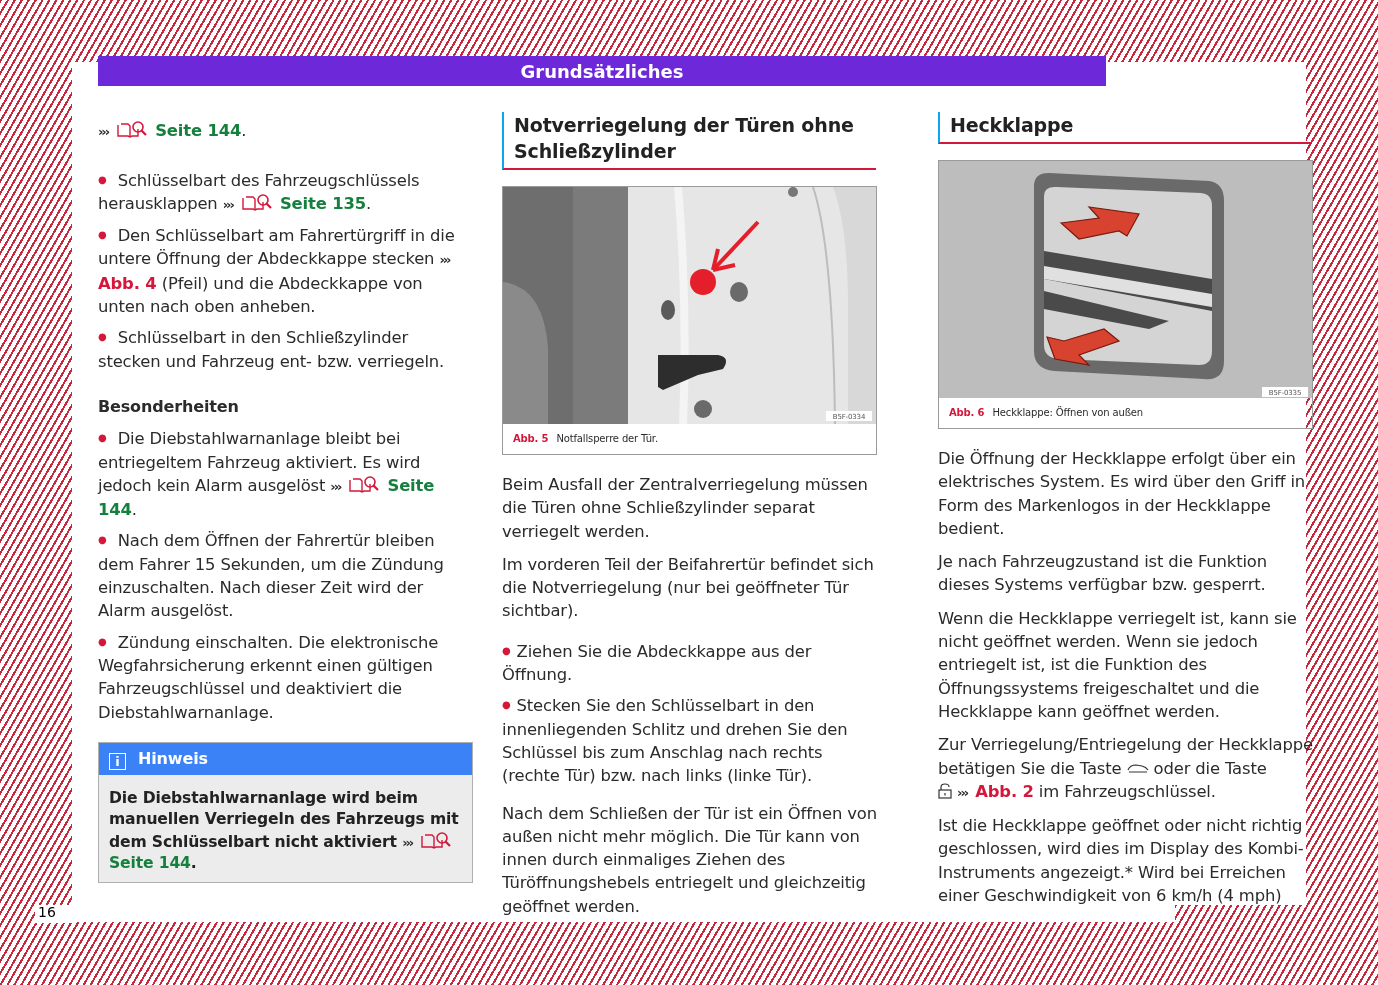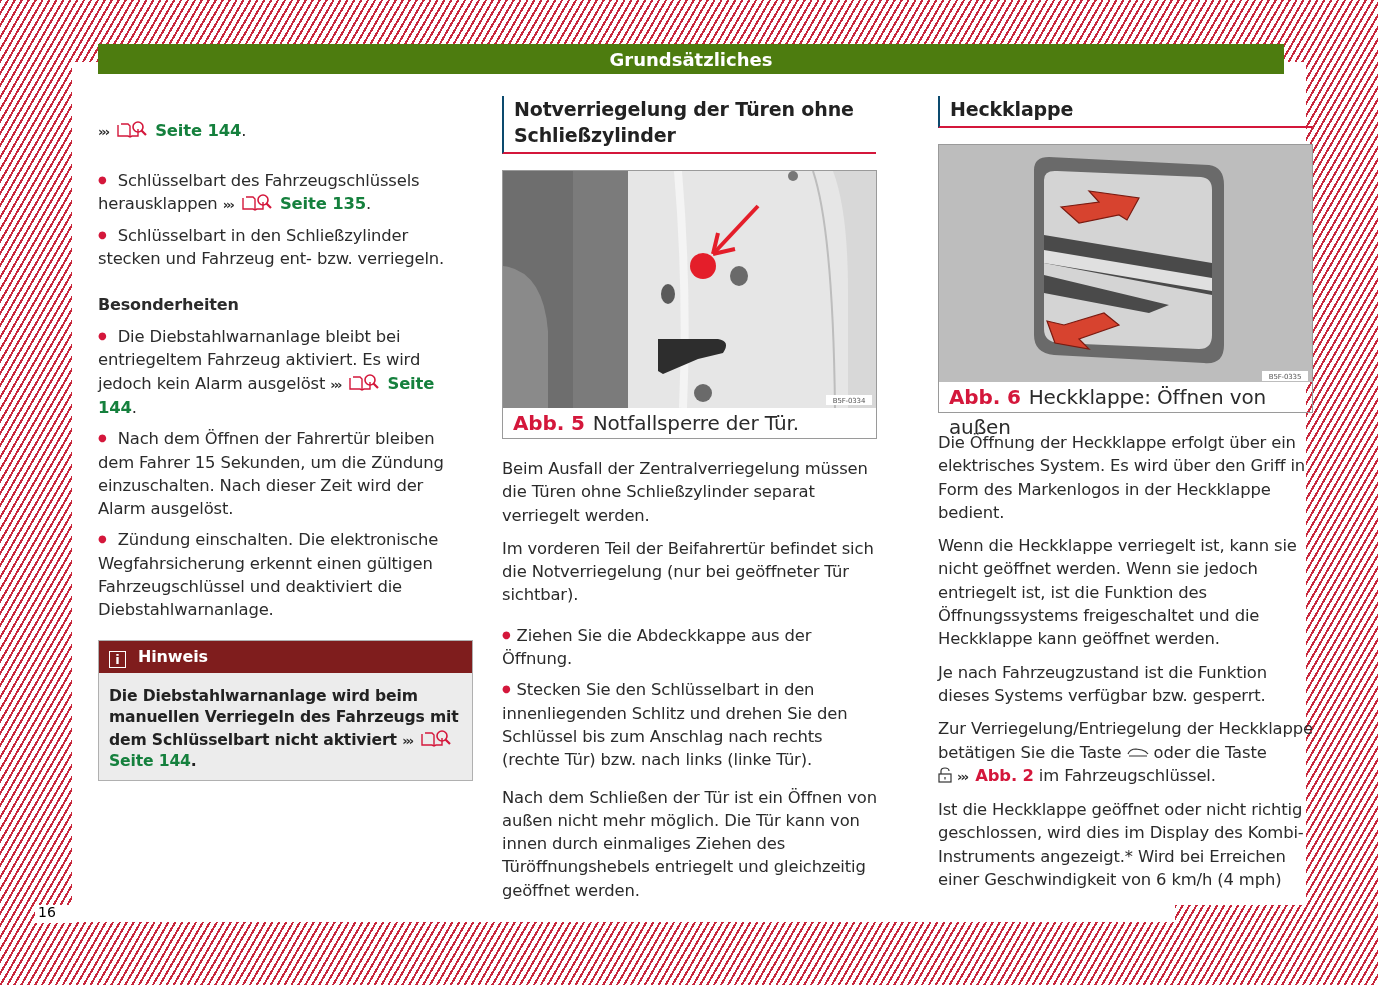--- a/index.html
+++ b/index.html
@@ -7,52 +7,52 @@
     width: 1378px; height: 985px; position: relative; overflow: hidden;
     background: repeating-linear-gradient(-60deg, #ffffff 0px, #ffffff 4px, #c8283c 4px, #c8283c 6px);
     font-family: "DejaVu Sans", sans-serif;
     color: #2b2b2b;
   }
   .sheet { position: absolute; background: #ffffff; }
   .sheet-main { left: 72px; top: 62px; width: 1234px; height: 843px; }
   .sheet-bottom { left: 72px; top: 900px; width: 1103px; height: 22px; }
   .sheet-num { left: 35px; top: 905px; width: 40px; height: 18px; }
   .header-bar {
-    position: absolute; left: 98px; top: 44px; width: 1186px; height: 30px;
-    background: #4d7c0f; color: #fff; text-align: center;
+    position: absolute; left: 98px; top: 56px; width: 1008px; height: 30px;
+    background: #6d28d9; color: #fff; text-align: center;
     font-weight: bold; font-size: 18px; line-height: 31px;
   }
   .page-number {
     position: absolute; left: 38px; top: 904px; font-size: 14px; color: #000000;
   }
   .col { position: absolute; top: 96px; width: 375px; font-size: 16.4px; line-height: 23.3px; letter-spacing: -0.15px; }
   .col-1 { left: 98px; width: 372px; }
   .col-2 { left: 502px; }
   .col-3 { left: 938px; }
   p { margin: 0 0 10px 0; }
   .bullet::before { content: "\25CF"; color: #d4173b; font-size: 10px; vertical-align: 3px; margin-right: 6px; }
   .bullet { margin-bottom: 7px; }
   .arrow { font-weight: bold; font-size: 13px; letter-spacing: -2px; margin-right: 3px; color: #2b2b2b; }
   .ref-page { font-weight: bold; color: #15803d; }
   .ref-fig { font-weight: bold; color: #d4173b; }
   .book-icon { display: inline-block; width: 34px; height: 18px; vertical-align: -2px; }
   .sub-head { font-weight: bold; font-size: 16px; margin: 22px 0 8px 0; }
   .gap { height: 14px; }
   .note { border: 1px solid #b0b0b0; background: #ececec; margin-top: 18px; width: 373px; }
-  .note-head { background: #7f1d1d; color: #fff; font-weight: bold; font-size: 16px; height: 32px; line-height: 32px; padding-left: 10px; }
+  .note-head { background: #3b82f6; color: #fff; font-weight: bold; font-size: 16px; height: 32px; line-height: 32px; padding-left: 10px; }
   .info-icon { display: inline-block; width: 17px; height: 17px; border: 1.5px solid #fff; line-height: 16px; text-align: center; font-size: 13px; margin-right: 12px; vertical-align: -2px; box-sizing: border-box; }
   .note-body { padding: 13px 10px 7px 10px; font-weight: bold; font-size: 15.6px; line-height: 21.5px; color: #222; }
   .sec-title {
     font-weight: bold; font-size: 19px; line-height: 26px; color: #222;
-    border-left: 2px solid #0c4a6e; border-bottom: 2px solid #d4173b;
-    padding: 0 0 4px 10px; margin-bottom: 16px; width: 362px;
+    border-left: 2px solid #0ea5e9; border-bottom: 2px solid #d4173b;
+    padding: 0 0 4px 10px; margin-bottom: 16px; width: 362px; margin-top: 16px;
   }
   .figure { border: 1px solid #9a9a9a; width: 373px; margin-bottom: 18px; }
   .fig-img { width: 373px; height: 237px; display: block; }
-  .fig-caption { font-size: 20px; line-height: 30px; padding-left: 10px; height: 30px; }
+  .fig-caption { font-size: 10px; line-height: 30px; padding-left: 10px; height: 30px; }
   .fig-label { font-weight: bold; color: #d4173b; margin-right: 8px; }
   .spaced { margin-top: 14px; }
 </style>
 </head>
 <body>
 
 <div class="sheet sheet-main"></div>
 <div class="sheet sheet-bottom"></div>
 <div class="sheet sheet-num"></div>
 
@@ -75,20 +75,26 @@
   <p class="bullet">
     <span>Schlüsselbart des Fahrzeugschlüssels herausklappen</span>
     <span class="arrow">›››</span>
     <svg class="book-icon" viewBox="0 0 34 18">
         <path d="M2 5 L2 16 L12 16 L14 17 L16 16 L22 16 L22 9" fill="none" stroke="#d4173b" stroke-width="1.4"></path>
         <path d="M5 4 L12 4 L14 6 L14 16" fill="none" stroke="#d4173b" stroke-width="1.4"></path>
         <circle cx="22" cy="7" r="5" fill="none" stroke="#d4173b" stroke-width="1.6"></circle>
         <line x1="25.5" y1="10.5" x2="30" y2="15" stroke="#d4173b" stroke-width="2.2"></line>
       </svg>
     <span class="ref-page">Seite 135</span>.
+  </p>
+  <p class="bullet">
+    <span>Den Schlüsselbart am Fahrertürgriff in die untere Öffnung der Abdeckkappe stecken</span>
+    <span class="arrow">›››</span>
+    <span class="ref-fig">Abb. 4</span>
+    <span>(Pfeil) und die Abdeckkappe von unten nach oben anheben.</span>
   </p>
   <p class="bullet">
     <span>Schlüsselbart in den Schließzylinder stecken und Fahrzeug ent- bzw. verriegeln.</span>
   </p>
   <div class="sub-head">Besonderheiten</div>
   <p class="bullet">
     <span>Die Diebstahlwarnanlage bleibt bei entriegeltem Fahrzeug aktiviert. Es wird jedoch kein Alarm ausgelöst</span>
     <span class="arrow">›››</span>
     <svg class="book-icon" viewBox="0 0 34 18">
         <path d="M2 5 L2 16 L12 16 L14 17 L16 16 L22 16 L22 9" fill="none" stroke="#d4173b" stroke-width="1.4"></path>
@@ -169,22 +175,22 @@
       <path d="M122 62 L 160 57 L 150 46 L 200 53 L 188 75 L 180 70 L 140 78 Z" fill="#d7432f" stroke="#7a1a10" stroke-width="1.2"></path>
       <path d="M116 198 L 108 176 L 125 180 L 165 168 L 180 180 L 140 194 L 150 204 Z" fill="#d7432f" stroke="#7a1a10" stroke-width="1.2"></path>
       <rect x="323" y="226" width="46" height="10" fill="#fff"></rect>
       <text x="346" y="234" font-size="7" text-anchor="middle" fill="#555" font-family="DejaVu Sans, sans-serif">B5F-0335</text>
     </svg>
     <div class="fig-caption">
       <span class="fig-label">Abb. 6</span><span>Heckklappe: Öffnen von außen</span>
     </div>
   </div>
   <p>Die Öffnung der Heckklappe erfolgt über ein elektrisches System. Es wird über den Griff in Form des Markenlogos in der Heckklappe bedient.</p>
+  <p>Je nach Fahrzeugzustand ist die Funktion dieses Systems verfügbar bzw. gesperrt.</p>
   <p>Wenn die Heckklappe verriegelt ist, kann sie nicht geöffnet werden. Wenn sie jedoch entriegelt ist, ist die Funktion des Öffnungssystems freigeschaltet und die Heckklappe kann geöffnet werden.</p>
-  <p>Je nach Fahrzeugzustand ist die Funktion dieses Systems verfügbar bzw. gesperrt.</p>
   <p>
     <span>Zur Verriegelung/Entriegelung der Heckklappe betätigen Sie die Taste</span>
     <svg width="22" height="12" viewBox="0 0 22 12" style="vertical-align:0px">
         <path d="M1 8 Q 3 3 9 3 L 15 4 Q 19 5 21 8 M2 10 L 20 10" fill="none" stroke="#333" stroke-width="1.2"></path>
       </svg>
     <span>oder die Taste</span><br>
     <svg width="14" height="16" viewBox="0 0 14 16" style="vertical-align:-2px">
         <path d="M3 7 L3 4 Q 3 1 7 1 Q 11 1 11 4" fill="none" stroke="#333" stroke-width="1.2"></path>
         <rect x="1" y="7" width="12" height="8" fill="none" stroke="#333" stroke-width="1.2"></rect>
         <line x1="7" y1="10" x2="7" y2="12.5" stroke="#333" stroke-width="1.2"></line>

